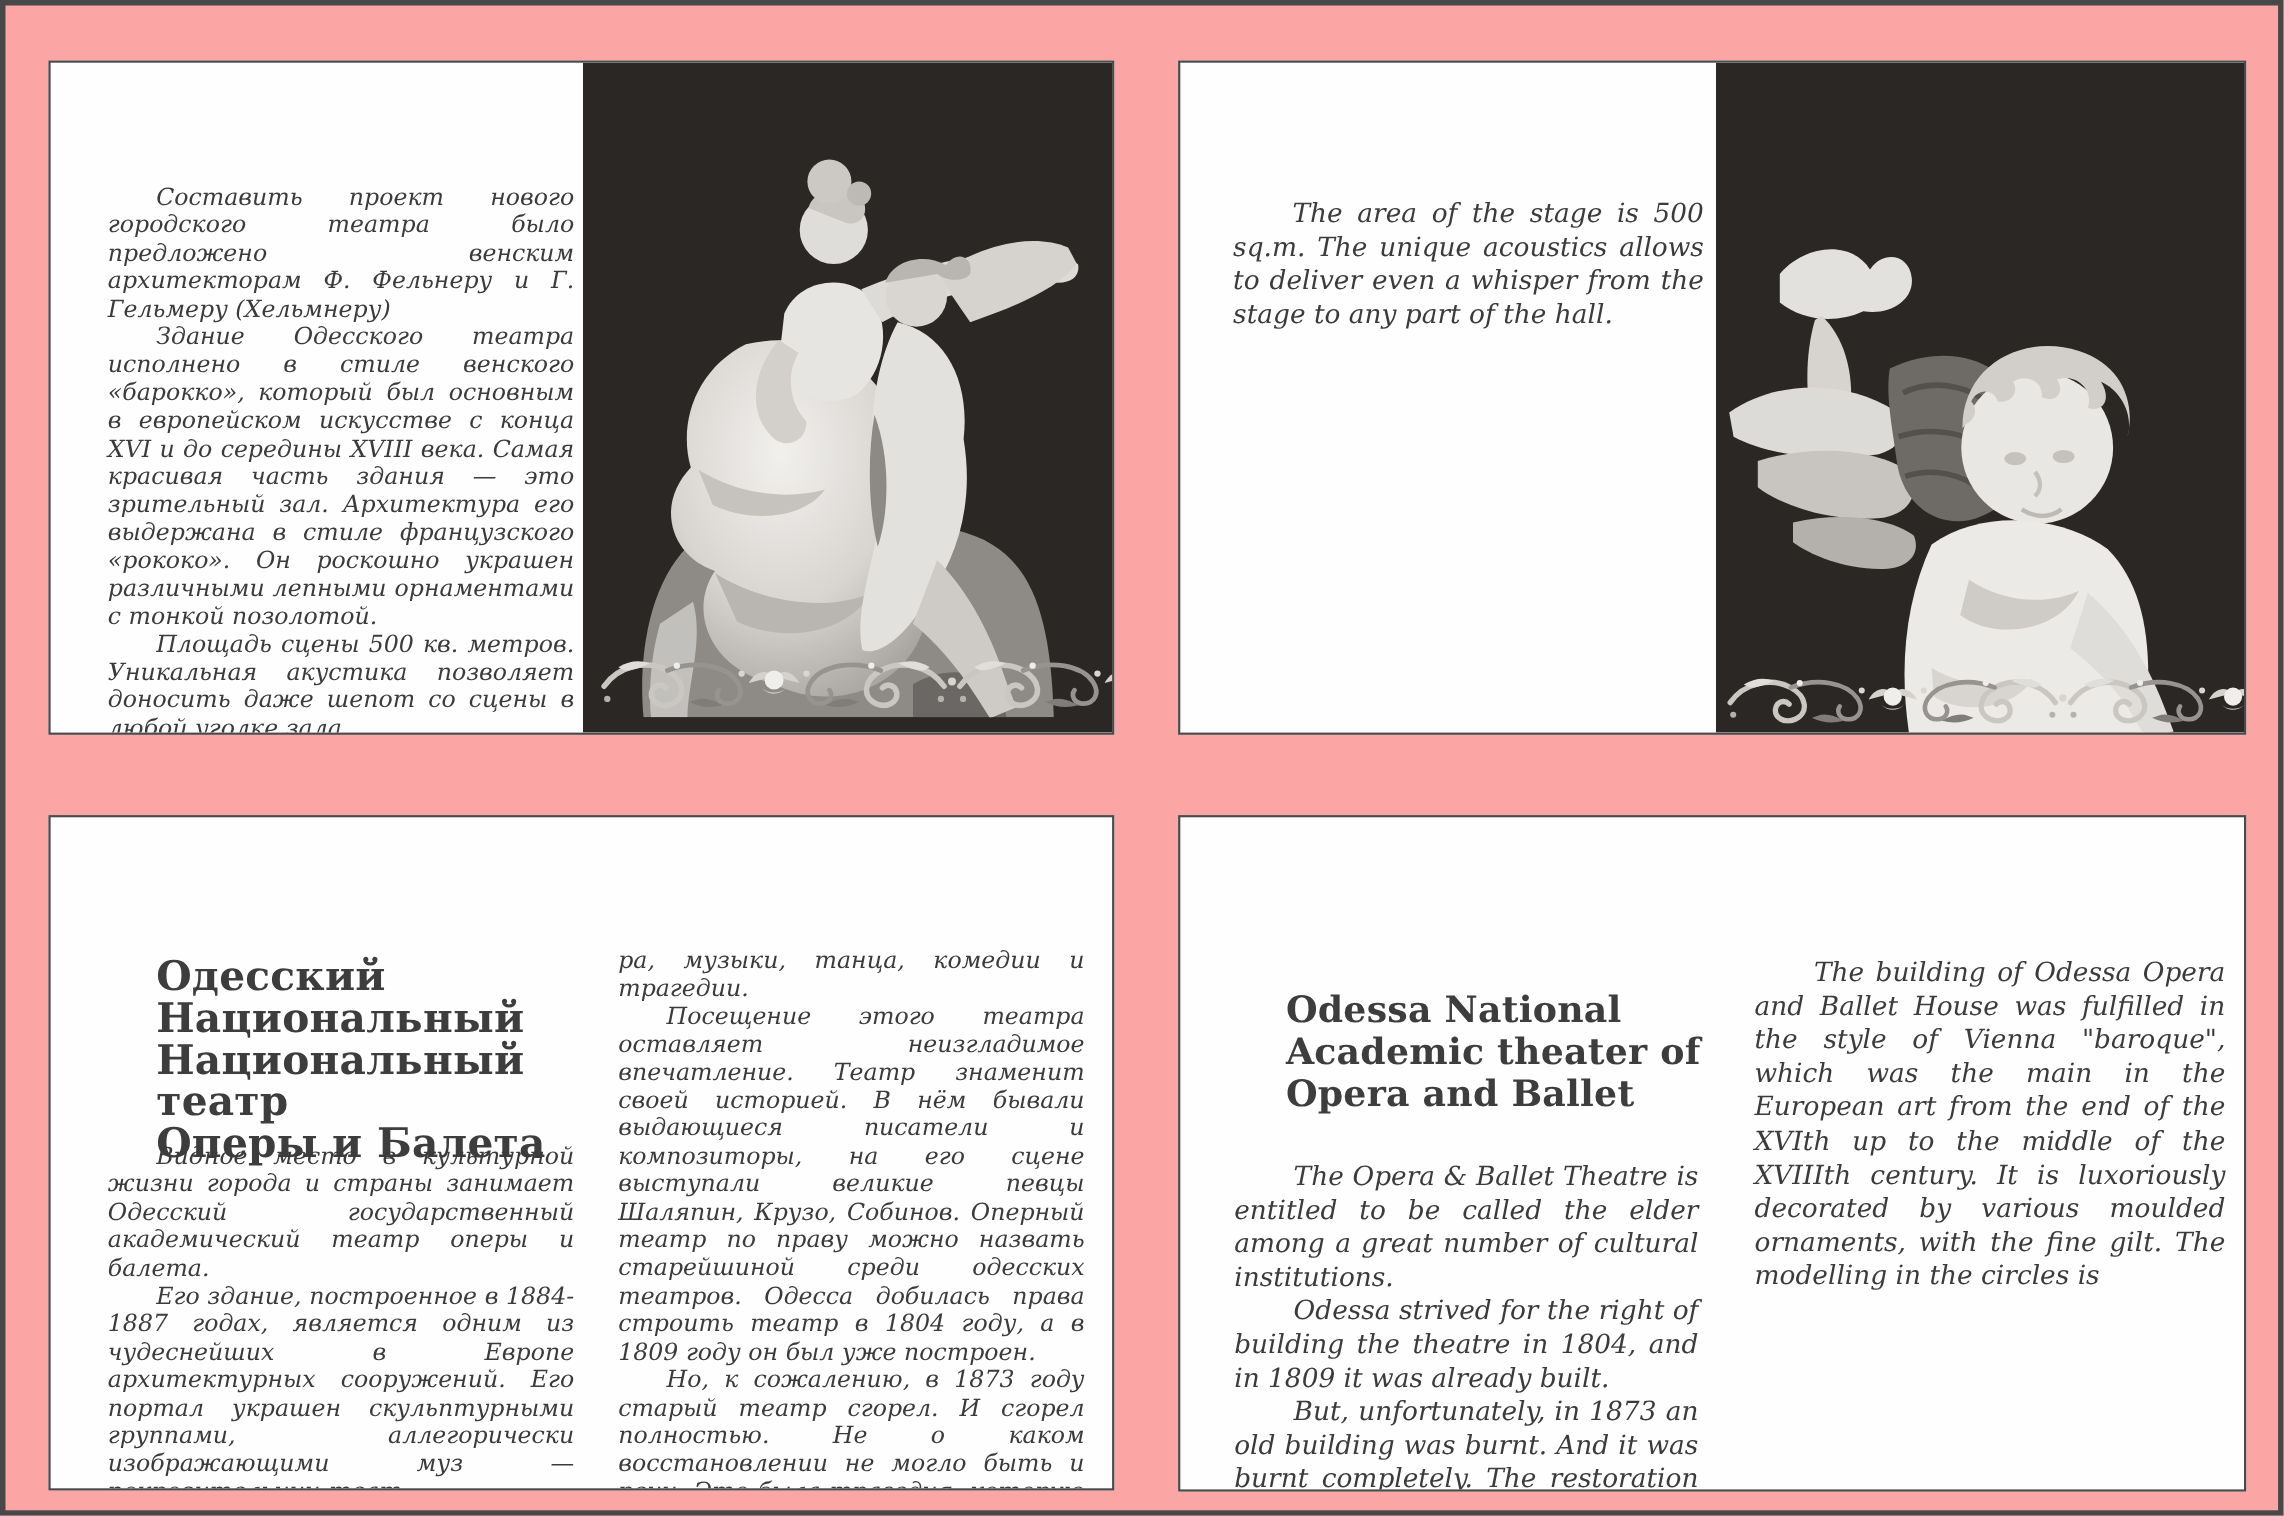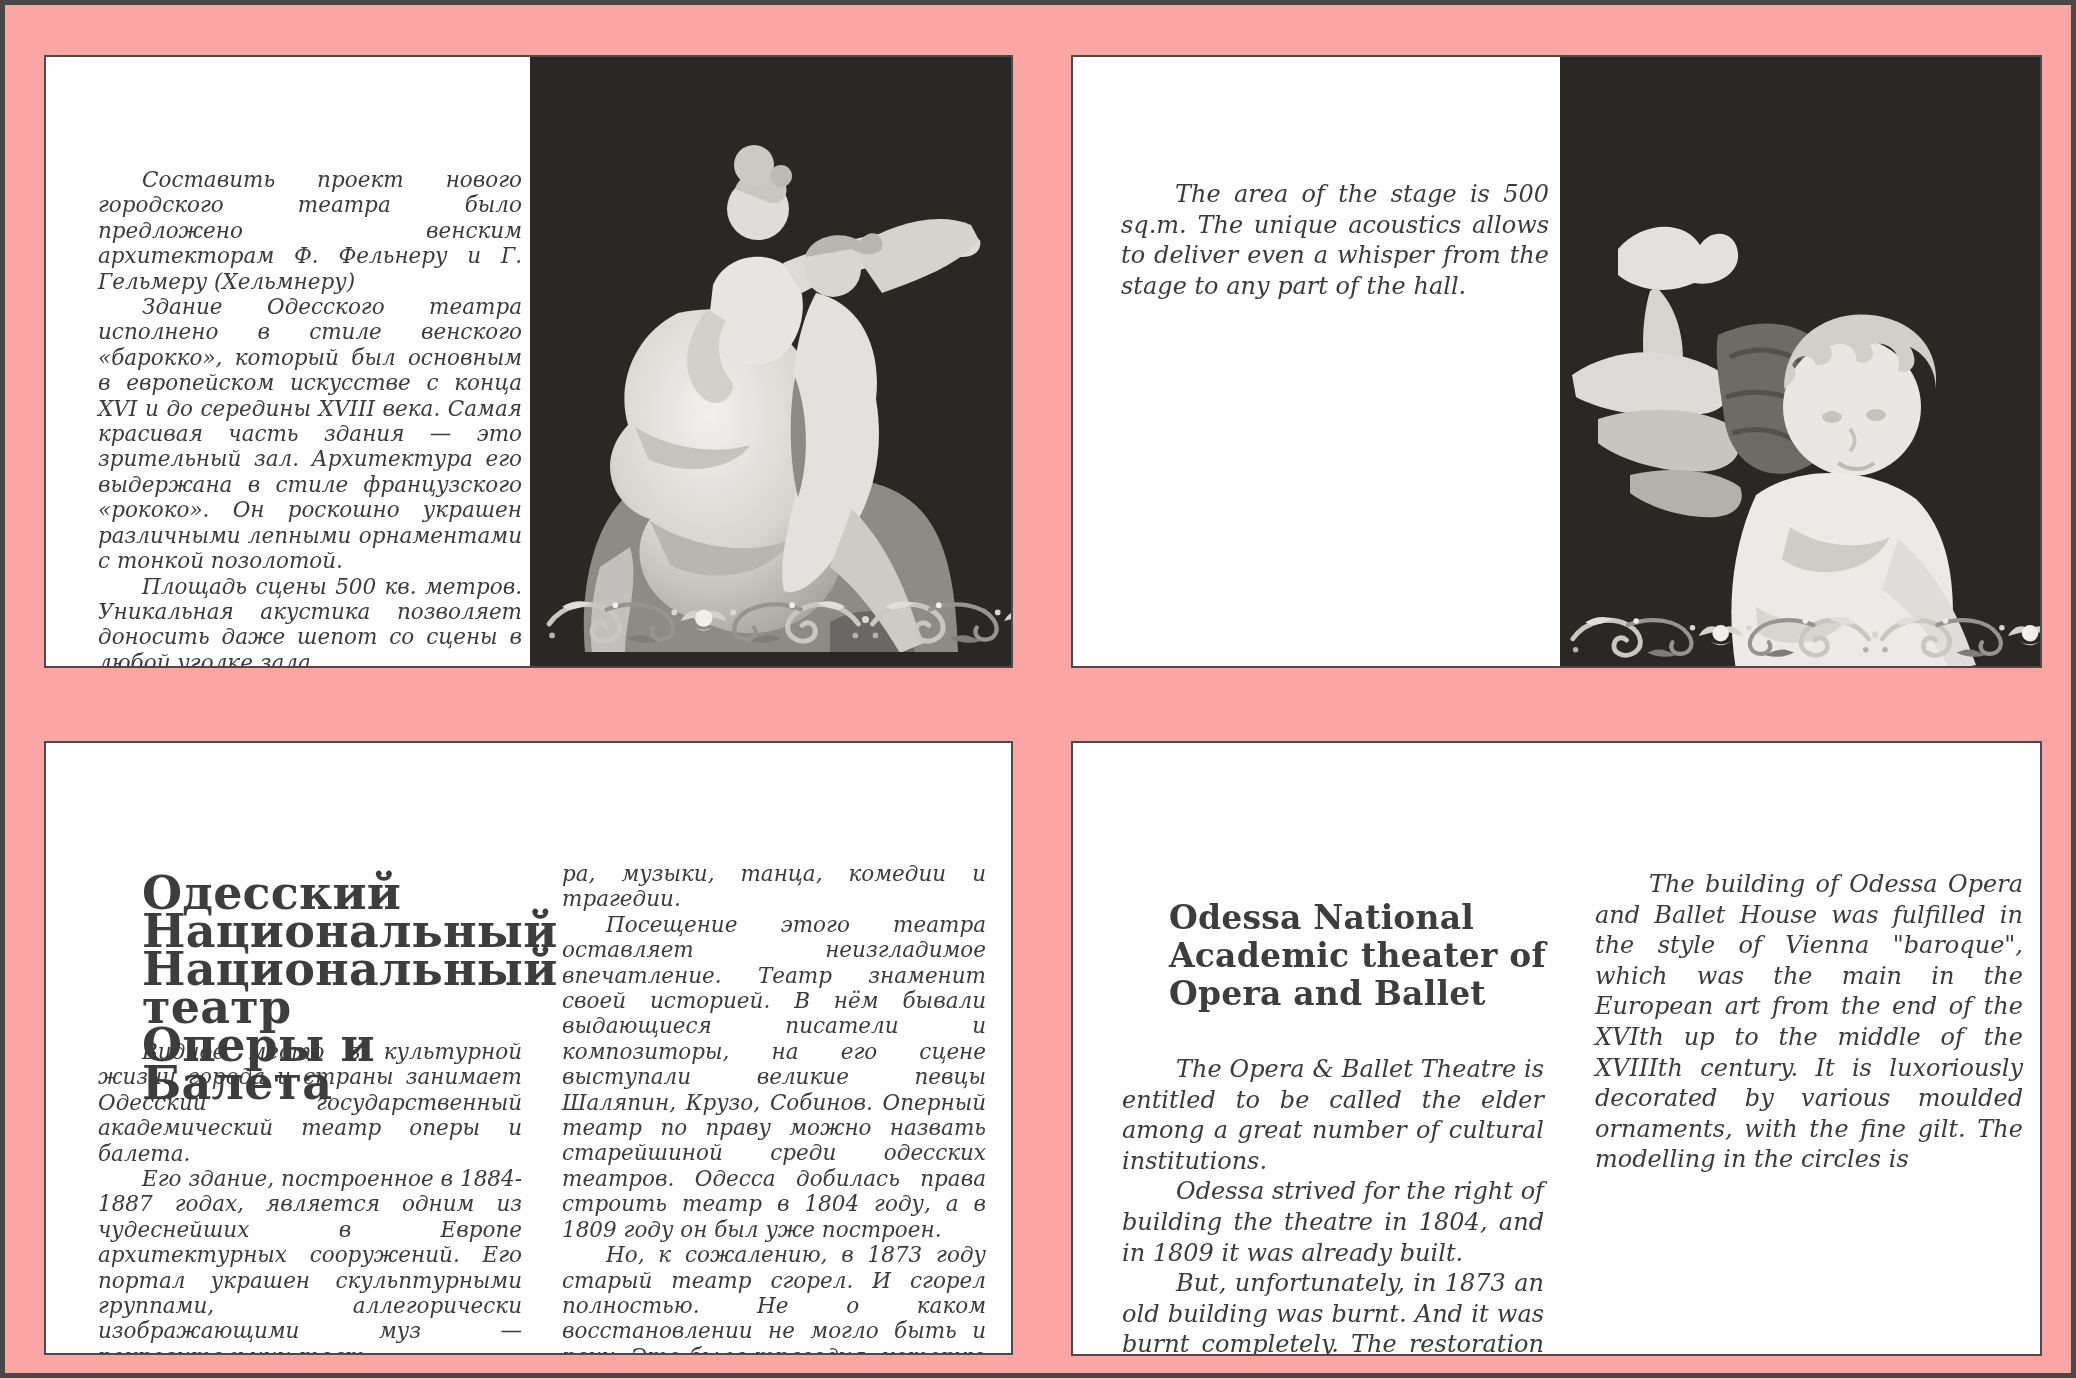--- a/index.html
+++ b/index.html
@@ -43,21 +43,21 @@
   .sculpture-a{left:0;top:20px;width:485px;height:575px;}
   .sculpture-b{left:0;top:130px;width:484px;height:483px;}
   .ornament{position:absolute;display:block;}
   .tl-ornament{left:12px;right:16px;bottom:22px;height:46px;width:auto;}
   .tr-ornament{left:6px;right:8px;bottom:8px;height:44px;width:auto;}
 
   .page-title{
     position:absolute;color:#3d3d3d;font-weight:bold;font-style:normal;
     letter-spacing:0.2px;
   }
-  .bl-title{left:96px;top:100px;width:430px;font-size:46px;line-height:38px;}
+  .bl-title{left:96px;top:100px;width:430px;font-size:37px;line-height:38px;}
   .br-title{left:96px;top:134px;width:450px;font-size:33px;line-height:38px;}
 
   .bl-col1{left:52px;top:296px;width:424px;}
   .bl-col2{left:516px;top:118px;width:424px;}
   .br-col1{left:49px;top:311px;width:422px;}
   .br-col2{left:522px;top:126px;width:428px;}
 </style>
 </head>
 <body>
 

